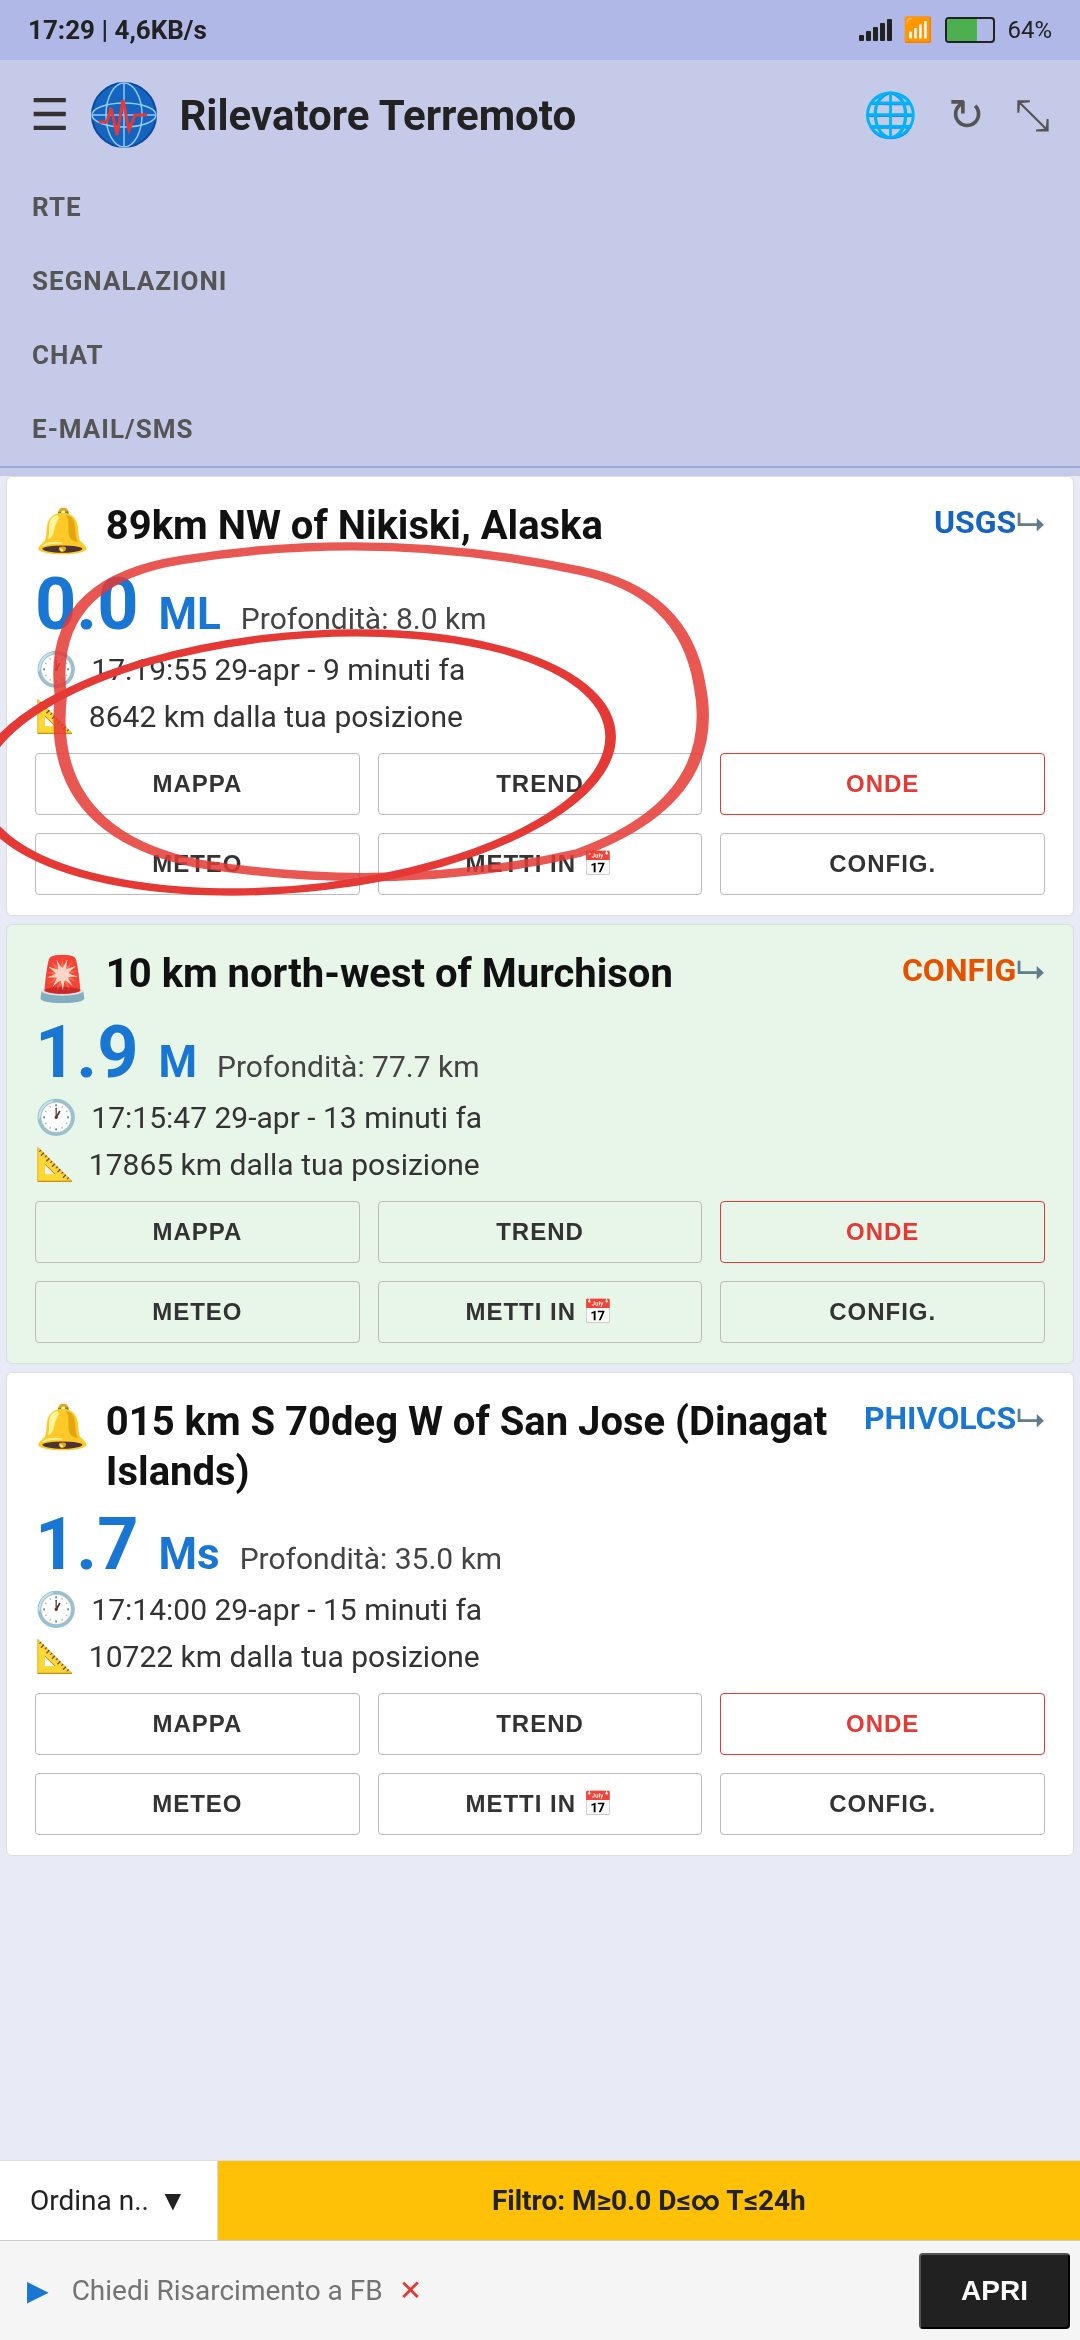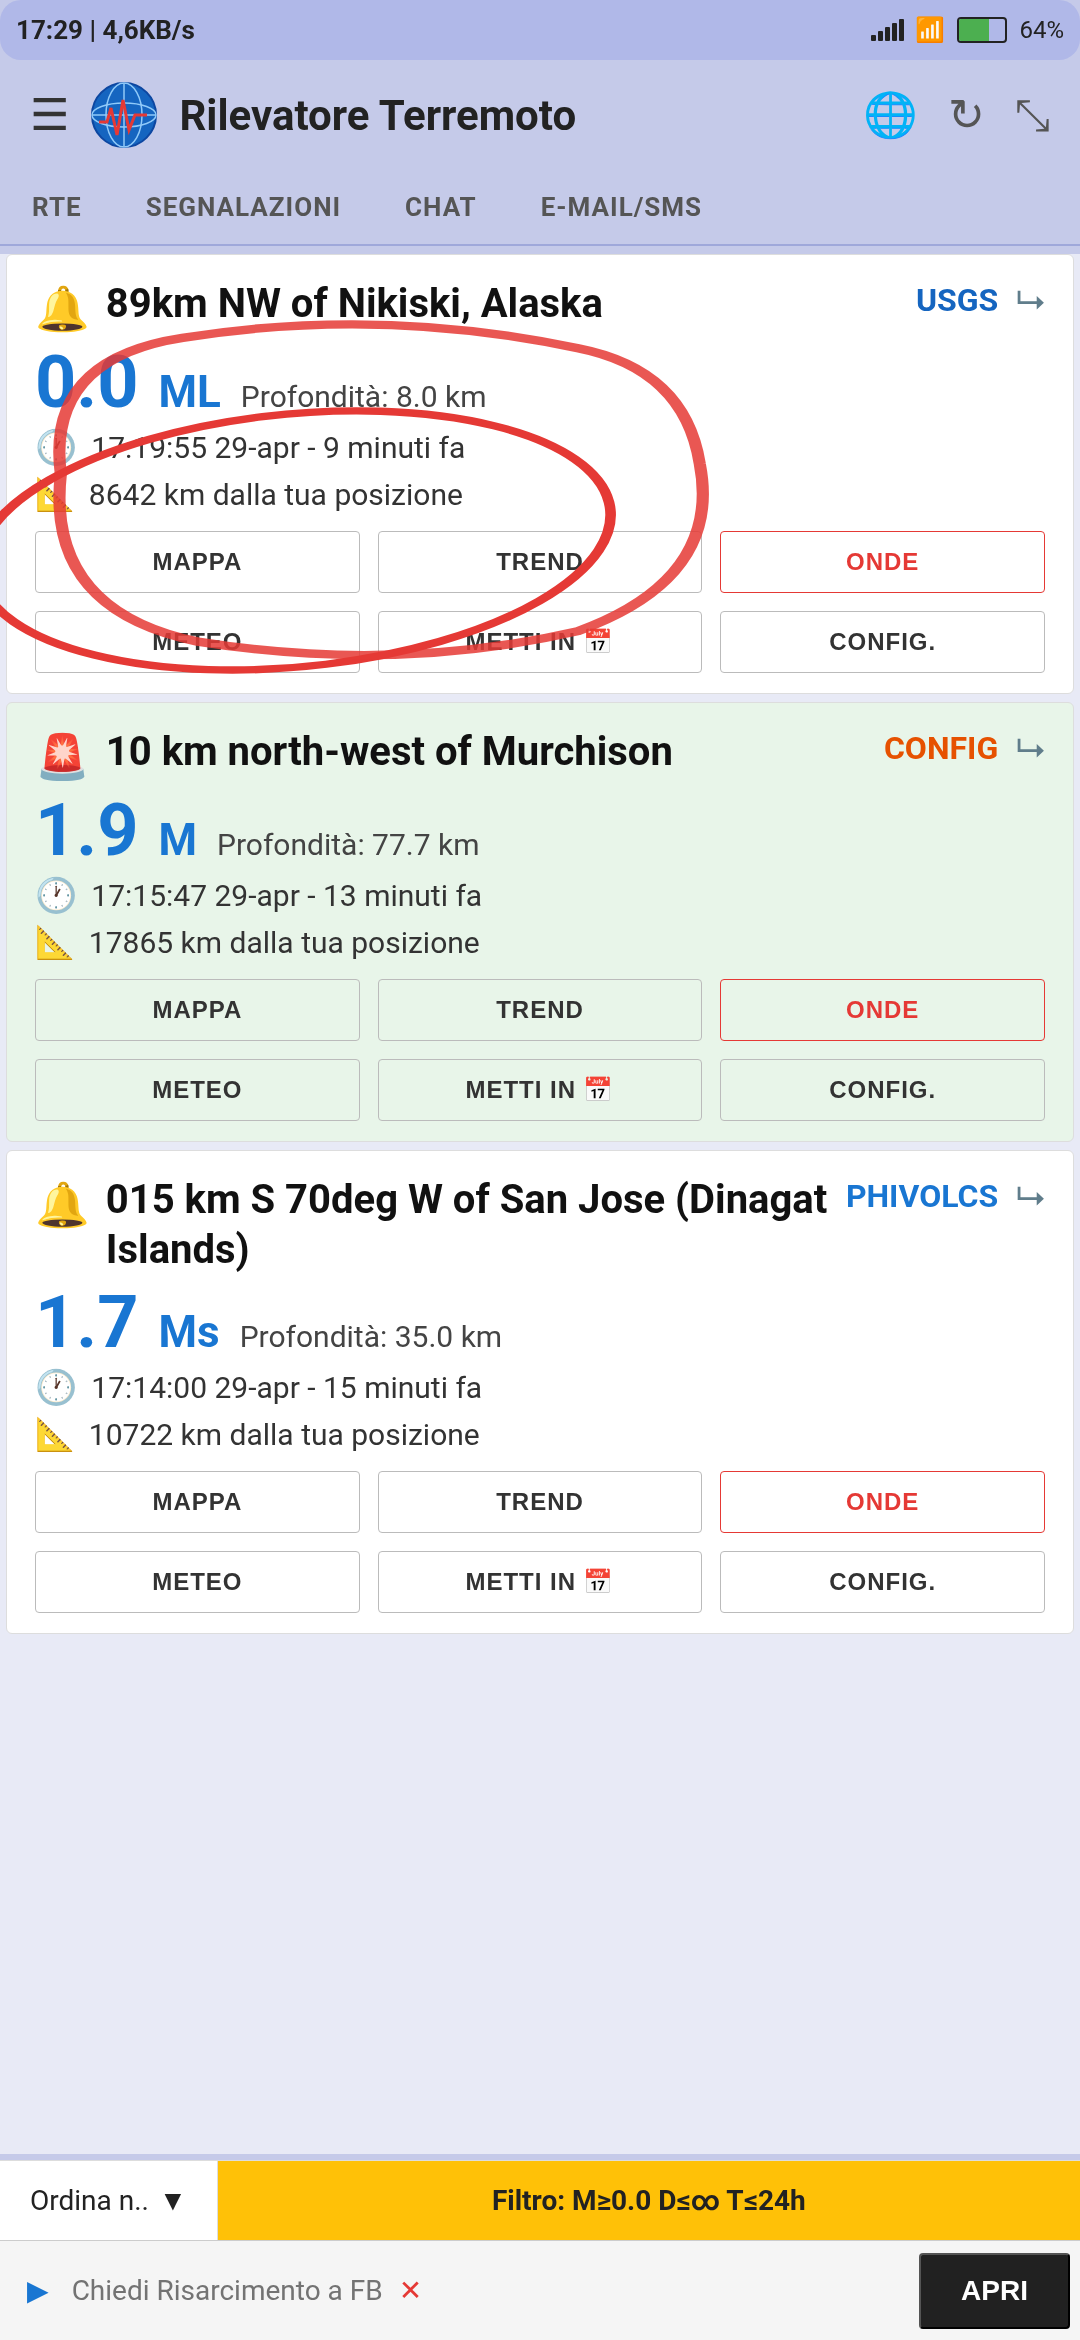--- a/index.html
+++ b/index.html
@@ -12,23 +12,22 @@
       font-size: 28px;
       overflow-x: hidden;
     }
 
     
     .status-bar {
       background: #b0b8e8;
       display: flex;
       justify-content: space-between;
       align-items: center;
-      padding: 10px 16px;
+      padding: 10px 28px;
       height: 60px;
-      border-radius: 21px;
     }
     .status-time {
       font-size: 26px;
       font-weight: bold;
       color: #222;
     }
     .status-icons {
       display: flex;
       align-items: center;
       gap: 12px;
@@ -101,20 +100,21 @@
       color: #555;
     }
 
     
     .tab-bar {
       background: #c5cae9;
       display: flex;
       border-bottom: 2px solid #9fa8da;
       overflow-x: auto;
       white-space: nowrap;
+      flex-direction: column;
     }
     .tab-item {
       padding: 22px 32px;
       font-size: 26px;
       font-weight: bold;
       color: #555;
       letter-spacing: 1px;
       cursor: pointer;
       position: relative;
       flex-shrink: 0;
@@ -169,21 +169,21 @@
     }
     .eq-location {
       font-size: 40px;
       font-weight: bold;
       color: #111;
       line-height: 1.25;
     }
     .eq-source {
       display: flex;
       align-items: center;
-      gap: 18px;
+      gap: 0;
       white-space: nowrap;
     }
     .source-name {
       font-size: 32px;
       font-weight: bold;
     }
     .source-name.blue { color: #1565c0; }
     .source-name.orange { color: #e65100; }
     .source-name.phivolcs { color: #1976d2; }
     .share-icon {

